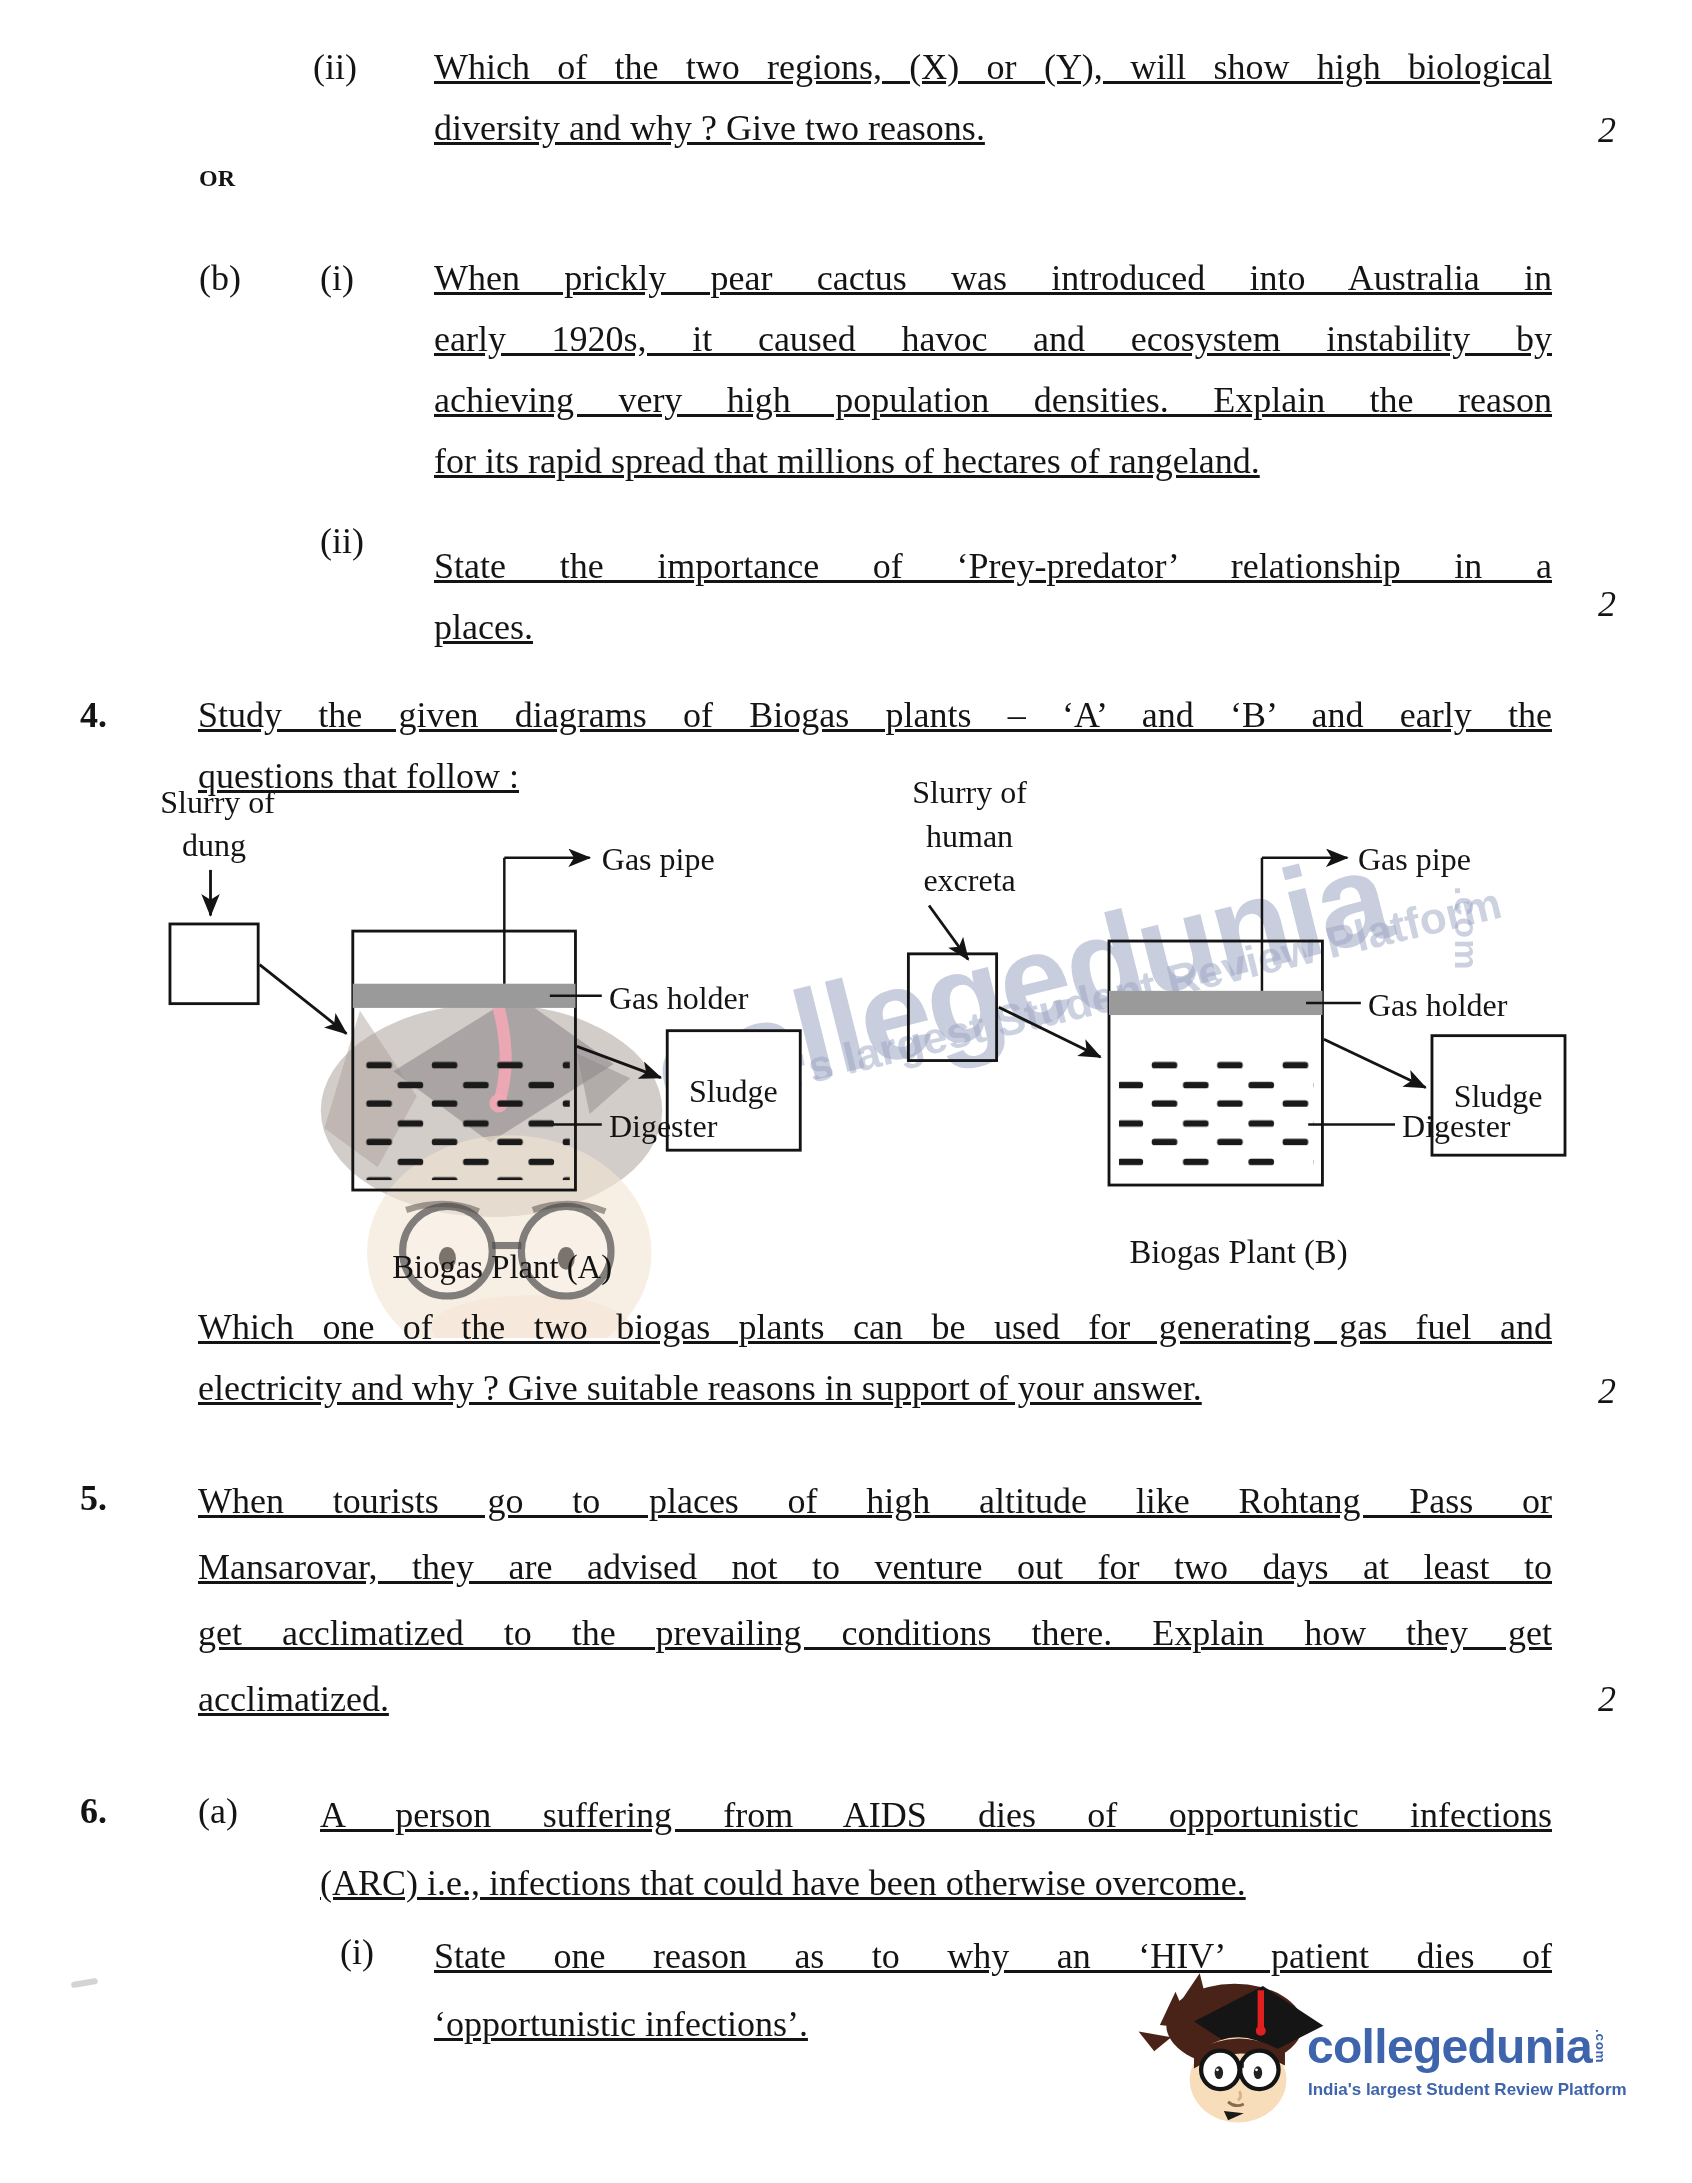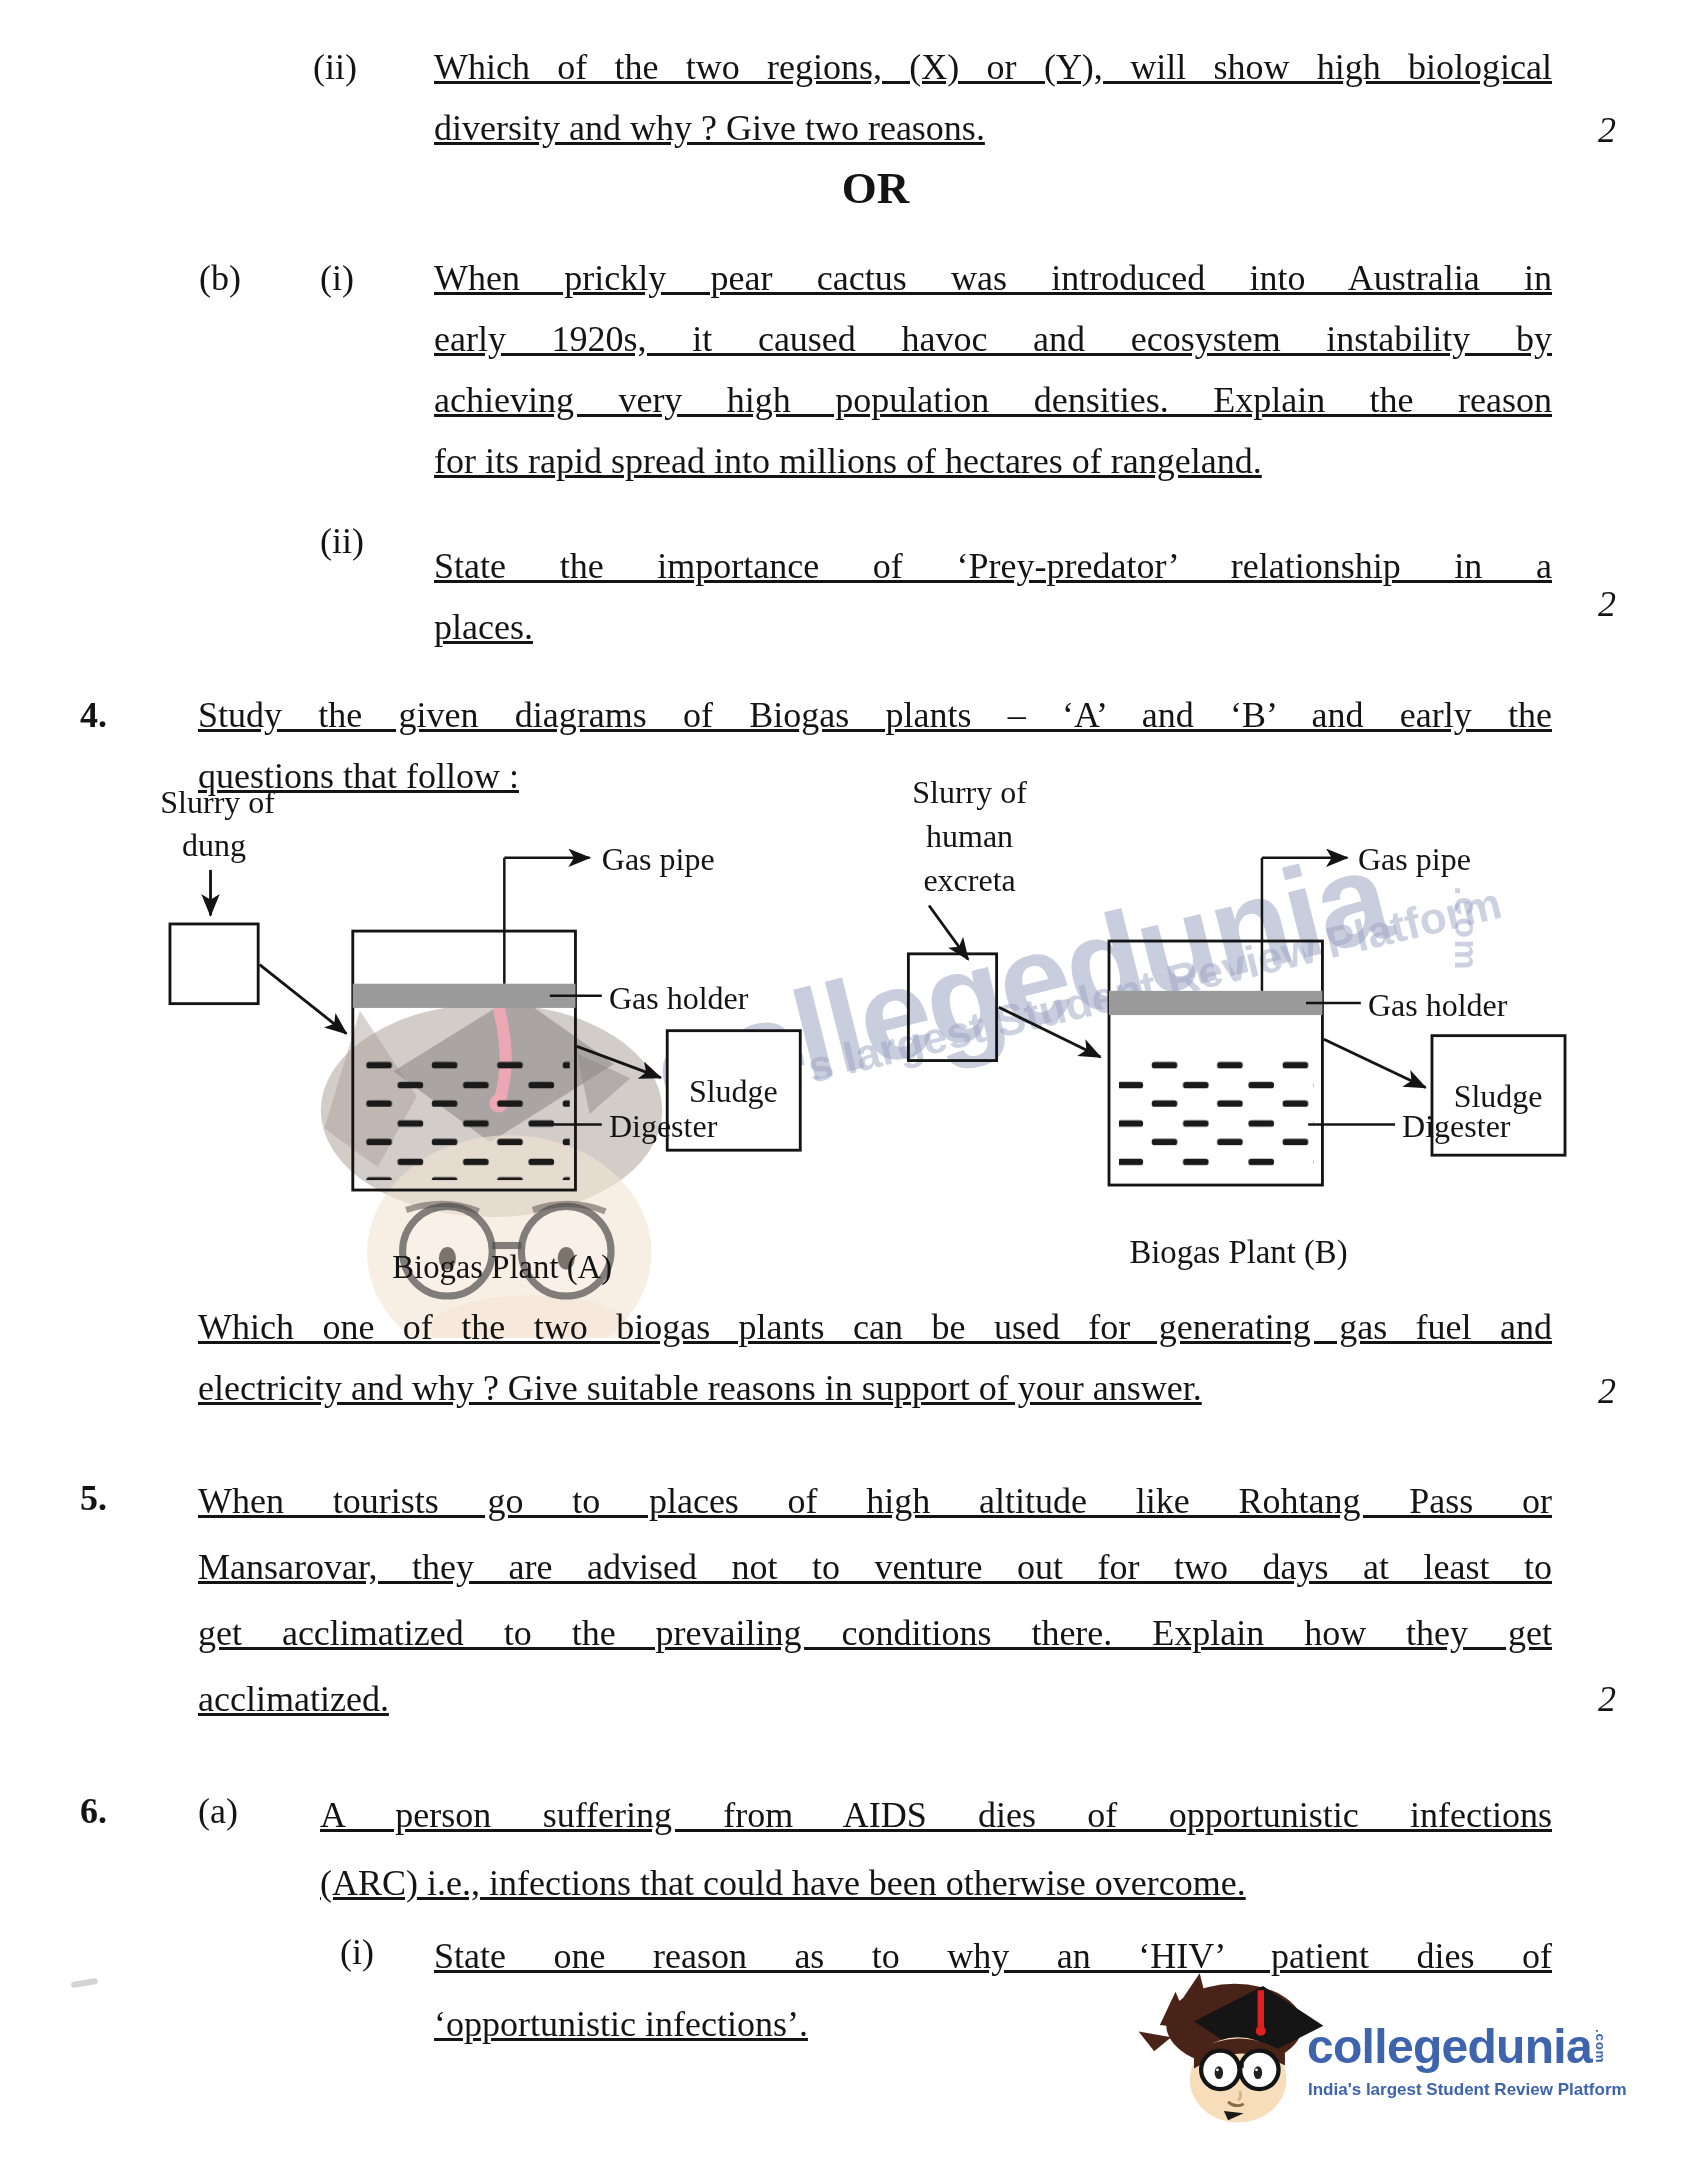--- a/index.html
+++ b/index.html
@@ -17,21 +17,21 @@
   .diagram text{font-family:"Liberation Serif","DejaVu Serif",serif;font-size:45px;fill:#141414;}
   .diagram .cap{font-size:46px;}
   
   .lbl,.num,.para,.marks,.or{position:absolute;z-index:3;font-size:36px;line-height:61px;}
   .num{font-weight:bold;}
   .para .ln{height:var(--lh,61px);line-height:var(--lh,61px);text-decoration:underline;}
   .para .ln.jst{text-align:justify;text-align-last:justify;}
   .q5 .ln{--lh:66px;}
   .q6 .ln{--lh:68px;}
   .marks{font-style:italic;width:50px;left:1566px;text-align:right;}
-  .or{left:199px;top:158px;width:1353px;text-align:center;font-weight:bold;font-size:45px;}
+  .or{left:199px;top:148px;width:1353px;font-weight:bold;font-size:24px;}
   
   .logo-text{position:absolute;z-index:3;font-family:"Liberation Sans","DejaVu Sans",sans-serif;font-weight:bold;color:#3e64ad;white-space:nowrap;}
   .logo-word{left:1307px;top:2022px;font-size:48px;letter-spacing:-0.7px;line-height:50px;}
   .logo-com{left:1607px;top:2029px;font-size:13.5px;letter-spacing:0.7px;transform:rotate(90deg);transform-origin:left top;line-height:13.5px;}
   .logo-tag{left:1308px;top:2079px;font-size:17px;line-height:21.4px;}
   .logo-mascot{position:absolute;left:1135px;top:1961px;z-index:3;}
   .stray{position:absolute;left:71px;top:1980px;width:27px;height:6.4px;background:#c9c9c9;border-radius:3.6px;transform:rotate(-10deg);opacity:.8;z-index:2;}
 </style>
 </head>
 <body>
@@ -125,21 +125,21 @@
   <div class="marks" style="top:100px">2</div>
 
   <div class="or">OR</div>
 
   <div class="lbl" style="left:199px;top:248px">(b)</div>
   <div class="lbl" style="left:320px;top:248px">(i)</div>
   <div class="para" style="left:434px;top:248px;width:1118px">
       <div class="ln jst">When prickly pear cactus was introduced into Australia in</div>
       <div class="ln jst">early 1920s, it caused havoc and ecosystem instability by</div>
       <div class="ln jst">achieving very high population densities. Explain the reason</div>
-      <div class="ln">for its rapid spread into millions of hectares of rangeland.</div>
+      <div class="ln">for its rapid spread that millions of hectares of rangeland.</div>
     </div>
 
   <div class="lbl" style="left:320px;top:511px">(ii)</div>
   <div class="para" style="left:434px;top:536px;width:1118px">
       <div class="ln jst">State the importance of ‘Prey-predator’ relationship in a</div>
       <div class="ln">places.</div>
     </div>
   <div class="marks" style="top:574px">2</div>
 
   <div class="num" style="left:80px;top:685px">4.</div>

